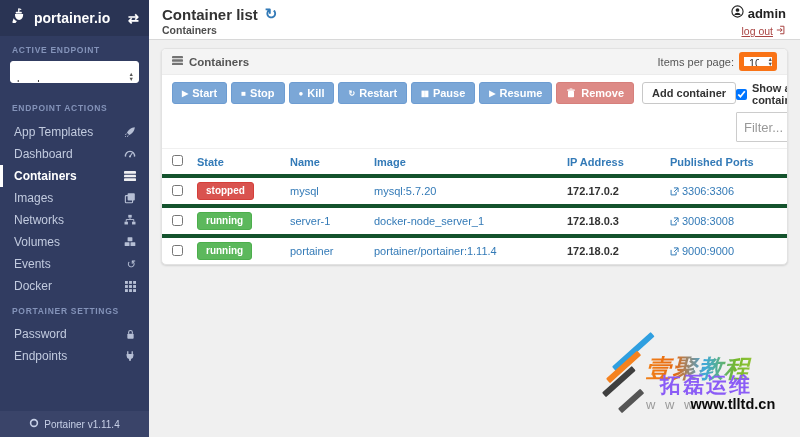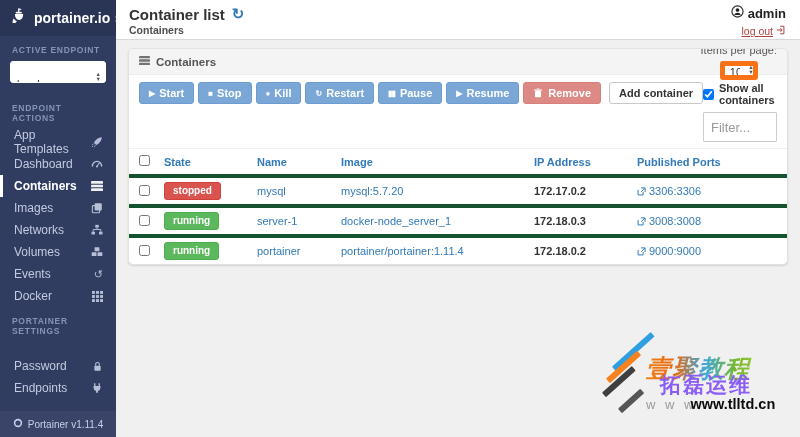--- a/index.html
+++ b/index.html
@@ -1,21 +1,21 @@
 <!DOCTYPE html>
 <html style="--sidebar-bg: #313c61; --accent: #337ab7; --btn-blue: #7ba7d7; --btn-red: #dd8a86;"><head>
 <meta charset="utf-8">
 <style>
   * { box-sizing: border-box; margin: 0; padding: 0; }
   html,body { width:800px; height:437px; overflow:hidden; }
   body { font-family:"Liberation Sans", sans-serif; background:#f0f0f0; position:relative; }
   .app { display:flex; width:800px; height:437px; }
 
   
-  .sidebar { width:116px; flex-shrink:0; background:var(--sidebar-bg,#313c61); color:#bfc8de; position:relative; z-index:2; }
+  .sidebar { width:149px; flex-shrink:0; background:var(--sidebar-bg,#313c61); color:#bfc8de; position:relative; z-index:2; }
   .logo-band { height:36px; background:#2a3454; display:flex; align-items:center; padding:0 10px; gap:5px; }
   .logo-text { color:#fff; font-size:14px; font-weight:700; }
   .side-toggle { margin-left:auto; color:#fff; font-size:13px; font-weight:700; cursor:pointer; }
   .section-label { font-size:8.5px; font-weight:700; letter-spacing:.7px; color:#8априd; color:#8493b9; padding:9px 12px 3px; text-transform:uppercase; }
   .select-wrap { position:relative; margin:3px 10px 2px; }
   .select-wrap select { width:100%; height:22px; font-size:11px; font-family:inherit; color:#333; background:#fff; border:1px solid #fff; border-radius:3px; appearance:none; -webkit-appearance:none; padding:16px 16px 0 6px; }
   .sel-arrows { position:absolute; right:5px; top:50%; transform:translateY(-50%); font-size:5.5px; color:#555; line-height:5px; text-align:center; pointer-events:none; }
   .sel-arrows::before { content:"▲"; display:block; }
   .sel-arrows::after  { content:"▼"; display:block; }
   nav.side-menu { margin-top:5px; }
@@ -30,21 +30,21 @@
   .page-title-row { font-size:15px; font-weight:700; color:#333; display:flex; align-items:center; gap:7px; }
   .refresh-glyph { color:var(--accent,#337ab7); font-size:15px; font-weight:700; cursor:pointer; }
   .breadcrumb { font-size:10.5px; font-weight:700; color:#4e4e4e; margin-top:1px; }
   .userbox { text-align:right; }
   .user-row { font-size:13px; font-weight:700; color:#222; display:flex; align-items:center; gap:4px; justify-content:flex-end; }
   .logout-link { font-size:10.5px; color:#a94442; text-decoration:underline; display:inline-flex; align-items:center; gap:3px; cursor:pointer; margin-top:1px; }
 
   .content { flex:1; padding:8px 12px; }
   .widget { background:#fff; border:1px solid #e2e2e2; border-radius:5px; box-shadow:0 1px 2px rgba(0,0,0,.13); overflow:hidden; }
   .widget-head { height:26px; background:#f4f4f4; border-bottom:1px solid #ececec; display:flex; align-items:center; gap:6px; padding:0 10px; font-size:11.5px; font-weight:700; color:#555; }
-  .items-pp { margin-left:auto; display:flex; align-items:center; gap:5px; font-weight:400; font-size:11px; color:#555;flex-direction:column; }
+  .items-pp { margin-left:auto; display:flex; align-items:center; gap:5px; font-weight:400; font-size:11px; color:#555; }
   .pp-wrap { position:relative; width:38px; }
   .pp-wrap select { width:100%; height:19px; font-size:11px; font-family:inherit; color:#333; background:#fff; border:5px solid #f97316; border-radius:3px; appearance:none; -webkit-appearance:none; padding:0 13px 0 5px; }
   .pp-wrap .sel-arrows { right:4px; }
 
   .toolbar { display:flex; justify-content:space-between; align-items:flex-start; padding:7px 10px 6px; }
   .btns { display:flex; gap:4px; }
   .btn { height:22px; padding:0 9px; font-size:11px; font-weight:700; font-family:inherit; color:#fff; background:var(--btn-blue,#7ba7d7); border:1px solid #6d9cd1; border-radius:3px; display:inline-flex; align-items:center; gap:5px; cursor:pointer; white-space:nowrap; }
   .btn .bi { font-size:8px; display:inline-flex; align-items:center; letter-spacing:-1px; }
   .btn.danger { background:var(--btn-red,#dd8a86); border-color:#d67f7b; }
   .btn.default { background:#fff; color:#333; border-color:#c8c8c8; margin-left:4px; }
@@ -178,21 +178,21 @@
               <rect x="9.6" y="4.8" width="3.4" height="3.4"></rect>
               <rect x="0" y="9.6" width="3.4" height="3.4"></rect>
               <rect x="4.8" y="9.6" width="3.4" height="3.4"></rect>
               <rect x="9.6" y="9.6" width="3.4" height="3.4"></rect>
             </svg>
           </span>
         </div>
       </nav>
 
     <div class="section-label">Portainer settings</div>
-    <nav class="side-menu" id="side-settings" style="margin-top:16px;">
+    <nav class="side-menu" id="side-settings" style="margin-top:4px;">
         <div class="side-item">
           <span class="si-label">Password</span>
           <span class="si-icon">
             <svg viewBox="0 0 14 14" width="11" height="11">
               <rect x="3" y="6" width="8" height="6.4" rx="1" fill="currentColor"></rect>
               <path d="M4.6 6V4.4a2.4 2.4 0 0 1 4.8 0V6" fill="none" stroke="currentColor" stroke-width="1.4"></path>
             </svg>
           </span>
         </div>
         <div class="side-item">

